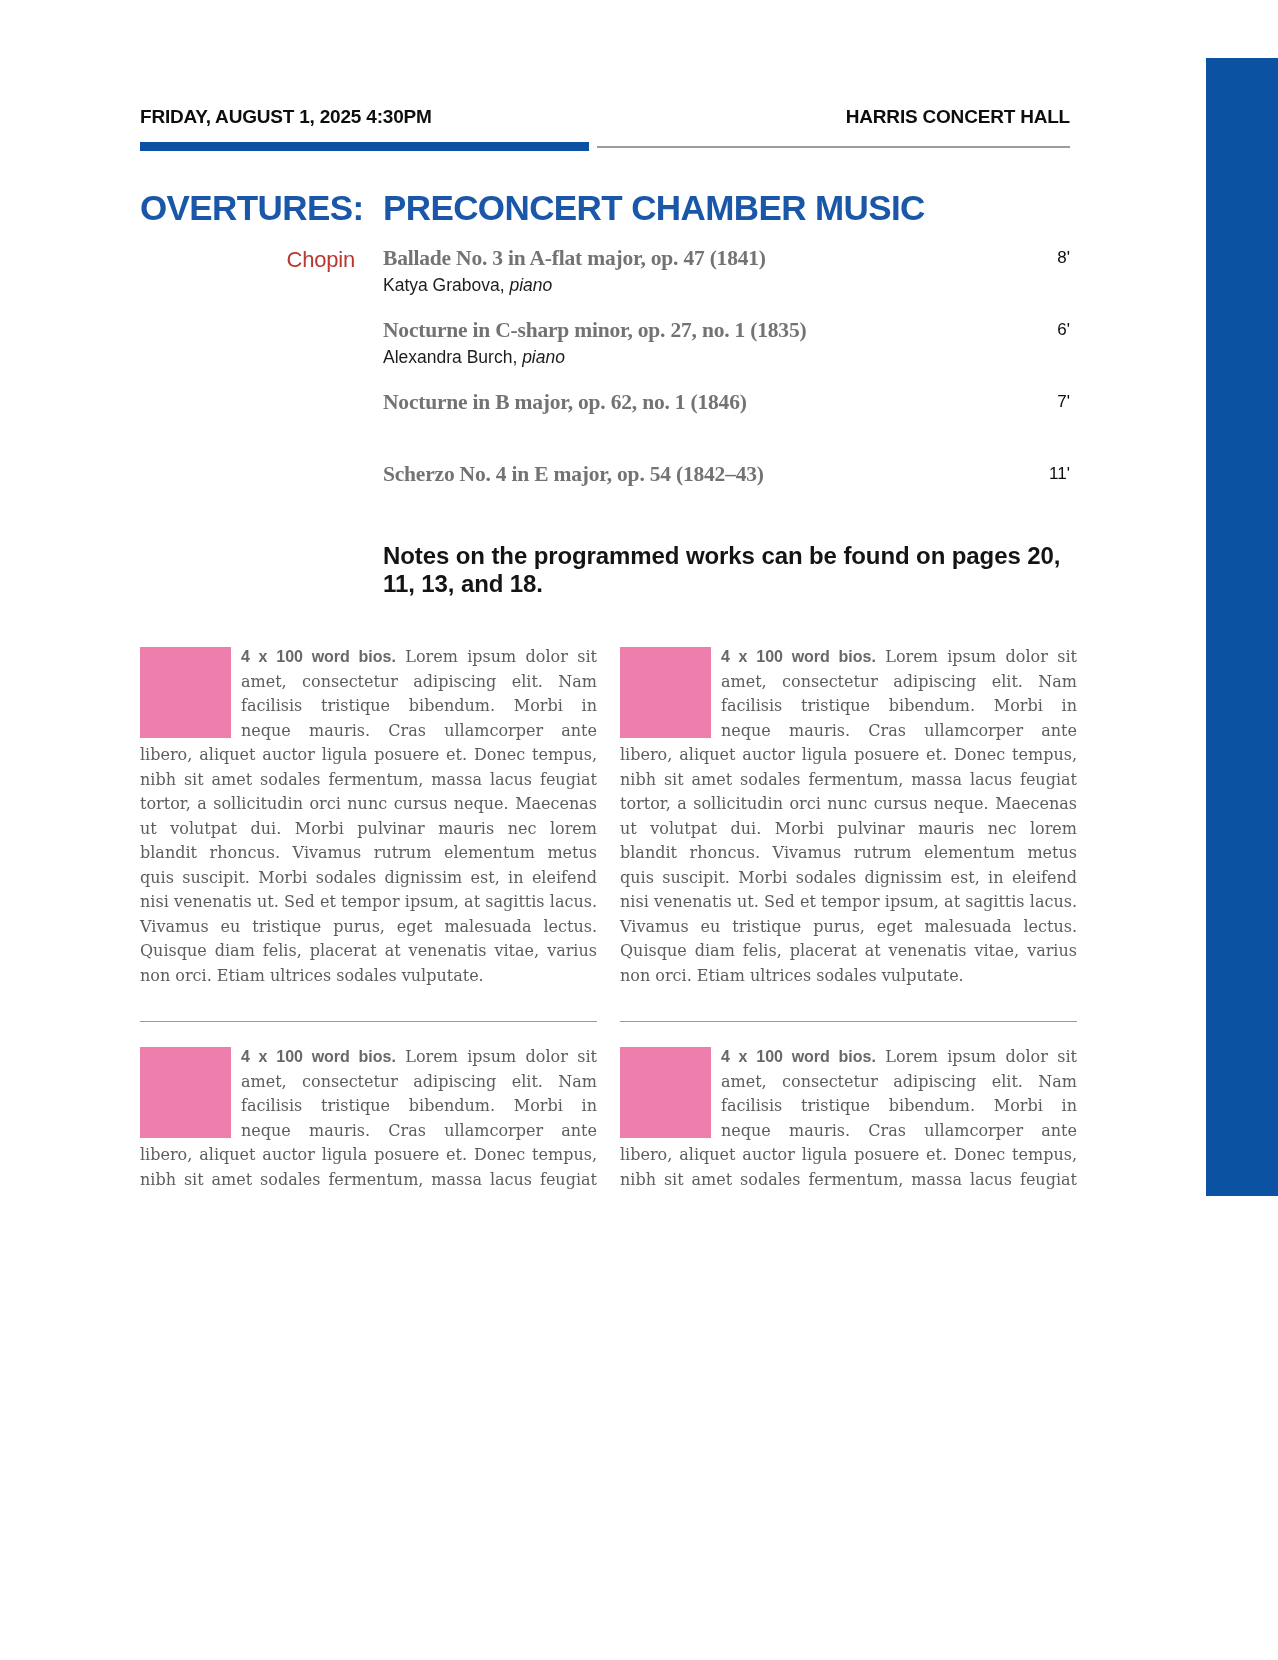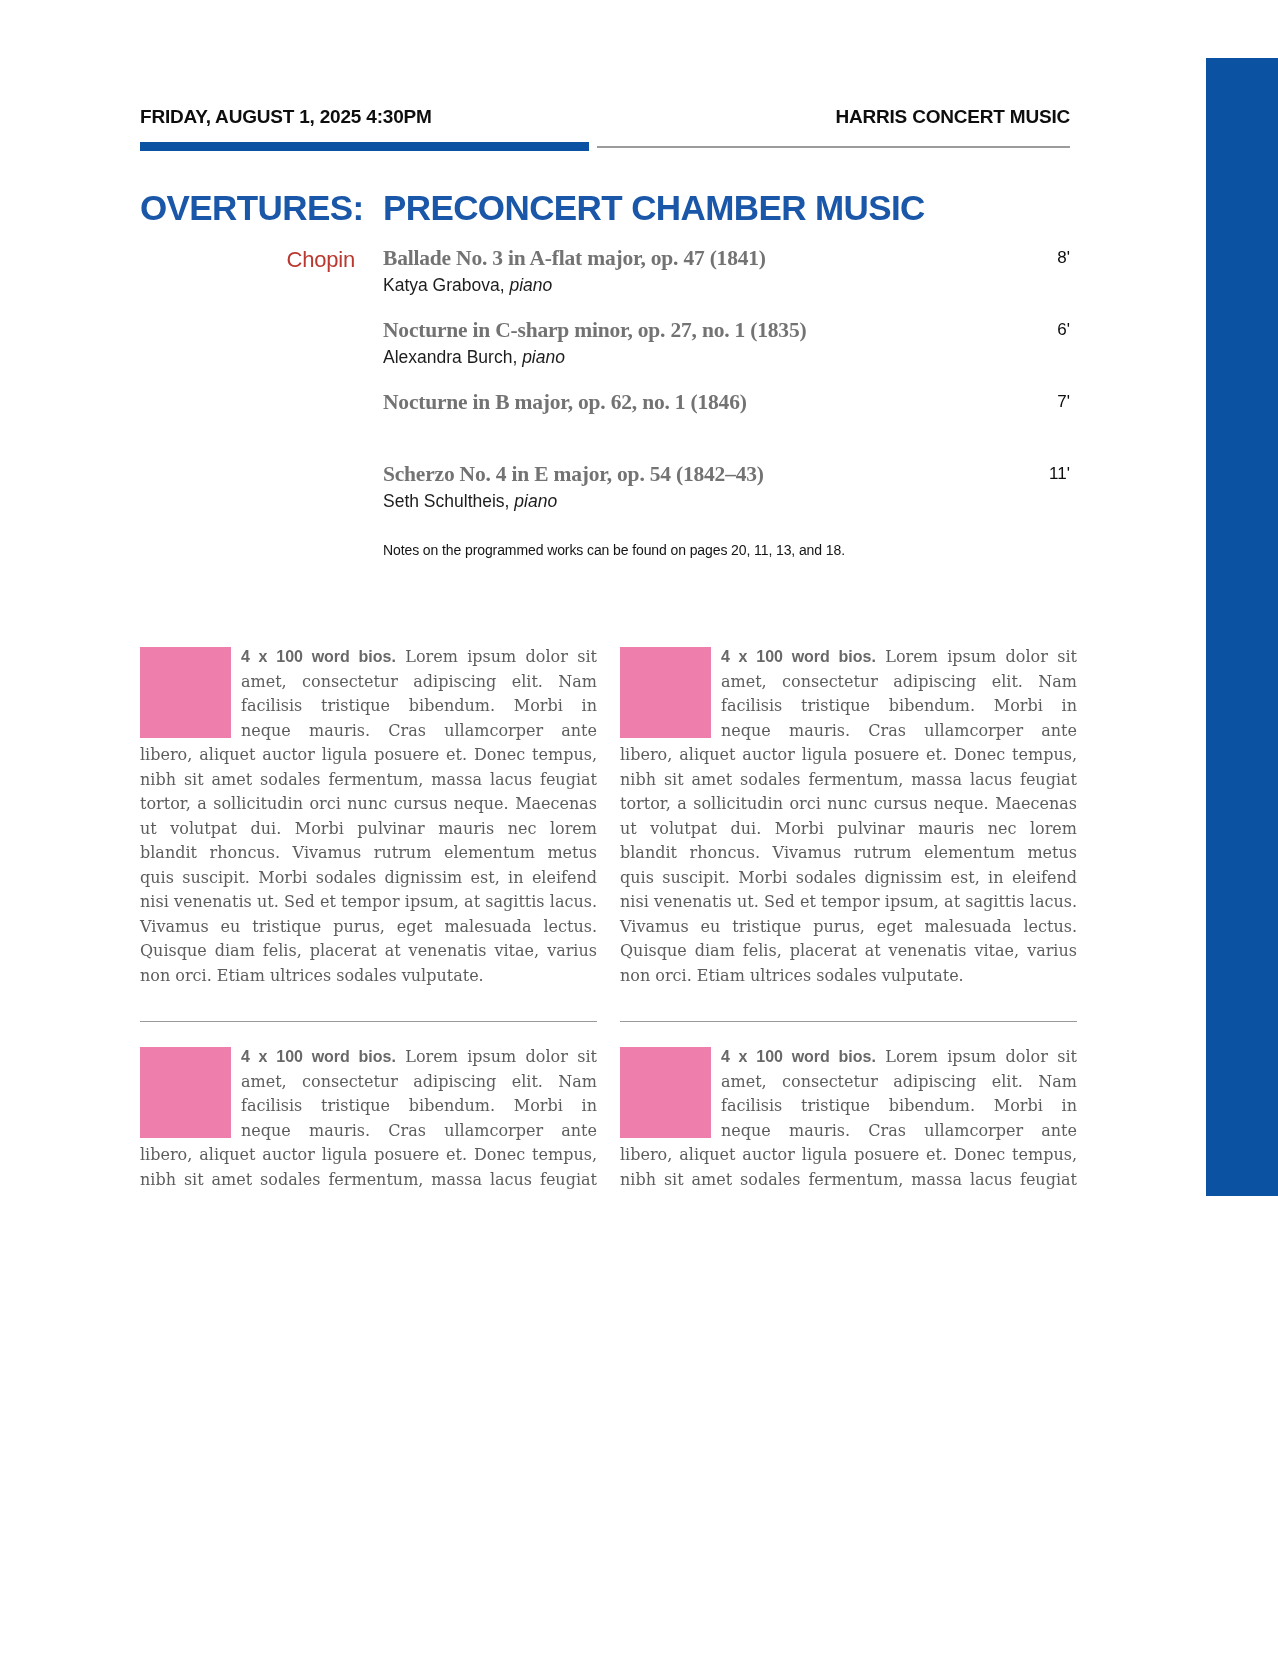--- a/index.html
+++ b/index.html
@@ -16,21 +16,21 @@
   .title-kicker{position:absolute;left:140px;top:188px;font-size:35px;font-weight:bold;letter-spacing:-0.6px;color:#1a57a8;}
   .title-main{position:absolute;left:383px;top:188px;font-size:35px;font-weight:bold;letter-spacing:-0.6px;color:#1a57a8;}
   
   .program{position:absolute;left:140px;top:244px;width:930px;}
   .work{position:relative;padding-left:243px;margin-bottom:18px;min-height:54px;}
   .composer{position:absolute;left:0;top:3px;width:215px;text-align:right;font-size:22px;font-weight:normal;color:#b9382f;letter-spacing:-0.2px;}
   .work-title{font-family:"Liberation Serif",serif;font-size:21.5px;line-height:28px;font-weight:bold;color:#737373;letter-spacing:-0.2px;}
   .duration{position:absolute;right:0;top:4px;font-size:17px;color:#0d0d0d;}
   .performer{font-size:17.5px;line-height:26px;color:#1d1d1d;}
   .performer .instrument{font-style:italic;}
-  .notes{margin-left:243px;margin-top:28px;font-size:14px;font-weight:400;color:#141414;letter-spacing:-0.1px;}
+  .notes{margin-left:243px;margin-top:28px;font-size:24px;font-weight:700;color:#141414;letter-spacing:-0.1px;}
   
   .bios{position:absolute;left:140px;top:645px;width:937px;display:grid;grid-template-columns:457px 457px;column-gap:23px;}
   .bio{padding-bottom:33px;}
   .bio--divided{border-top:1px solid #9a9a9a;padding-top:23px;padding-bottom:0;}
   .bio-photo{float:left;width:91px;height:91px;margin:2px 10px 5px 0;background:#ee7fad;}
   .bio-text{margin:0;font-family:"DejaVu Serif",serif;font-size:16px;line-height:24.5px;color:#5d5d5d;text-align:justify;}
   .bio-text .lead{font-family:"Liberation Sans",sans-serif;font-weight:bold;color:#686868;font-size:16px;}
   
   .footer{position:absolute;right:208px;top:1536px;display:flex;align-items:baseline;gap:26px;}
   .footer-org{font-size:17px;font-weight:bold;letter-spacing:-0.2px;color:#0e0e0e;margin-left:32px;}
@@ -38,21 +38,21 @@
   
   .bar-right{position:absolute;left:1206px;top:58px;width:72px;height:1459px;background:#0b52a2;}
   .bar-bottom{position:absolute;left:8px;top:1653px;width:1270px;height:7px;background:#0b52a2;}
 </style>
 </head>
 <body>
 
 <div class="page">
 
   <div class="header-date">FRIDAY, AUGUST 1, 2025 4:30PM</div>
-  <div class="header-venue">HARRIS CONCERT MUSIC</div>
+  <div class="header-venue">HARRIS CONCERT HALL</div>
   <div class="rule-blue"></div>
   <div class="rule-gray"></div>
 
   <div class="title-kicker">OVERTURES:</div>
   <div class="title-main">PRECONCERT CHAMBER MUSIC</div>
 
   <div class="program">
 
     <div class="work">
       <div class="composer">Chopin</div>
@@ -68,21 +68,20 @@
     </div>
 
     <div class="work">
       <div class="work-title">Nocturne in B major, op. 62, no. 1 (1846)</div>
       <div class="duration">7'</div>
     </div>
 
     <div class="work">
       <div class="work-title">Scherzo No. 4 in E major, op. 54 (1842–43)</div>
       <div class="duration">11'</div>
-      <div class="performer"><span>Seth Schultheis,</span> <span class="instrument">piano</span></div>
     </div>
 
     <div class="notes">Notes on the programmed works can be found on pages 20, 11, 13, and 18.</div>
   </div>
 
   <div class="bios">
 
     <div class="bio">
       <div class="bio-photo"></div>
       <p class="bio-text"><span class="lead">4 x 100 word bios.</span> <span>Lorem ipsum dolor sit amet, consectetur adipiscing elit. Nam facilisis tristique bibendum. Morbi in neque mauris. Cras ullamcorper ante libero, aliquet auctor ligula posuere et. Donec tempus, nibh sit amet sodales fermentum, massa lacus feugiat tortor, a sollicitudin orci nunc cursus neque. Maecenas ut volutpat dui. Morbi pulvinar mauris nec lorem blandit rhoncus. Vivamus rutrum elementum metus quis suscipit. Morbi sodales dignissim est, in eleifend nisi venenatis ut. Sed et tempor ipsum, at sagittis lacus. Vivamus eu tristique purus, eget malesuada lectus. Quisque diam felis, placerat at venenatis vitae, varius non orci. Etiam ultrices sodales vulputate.</span></p>

